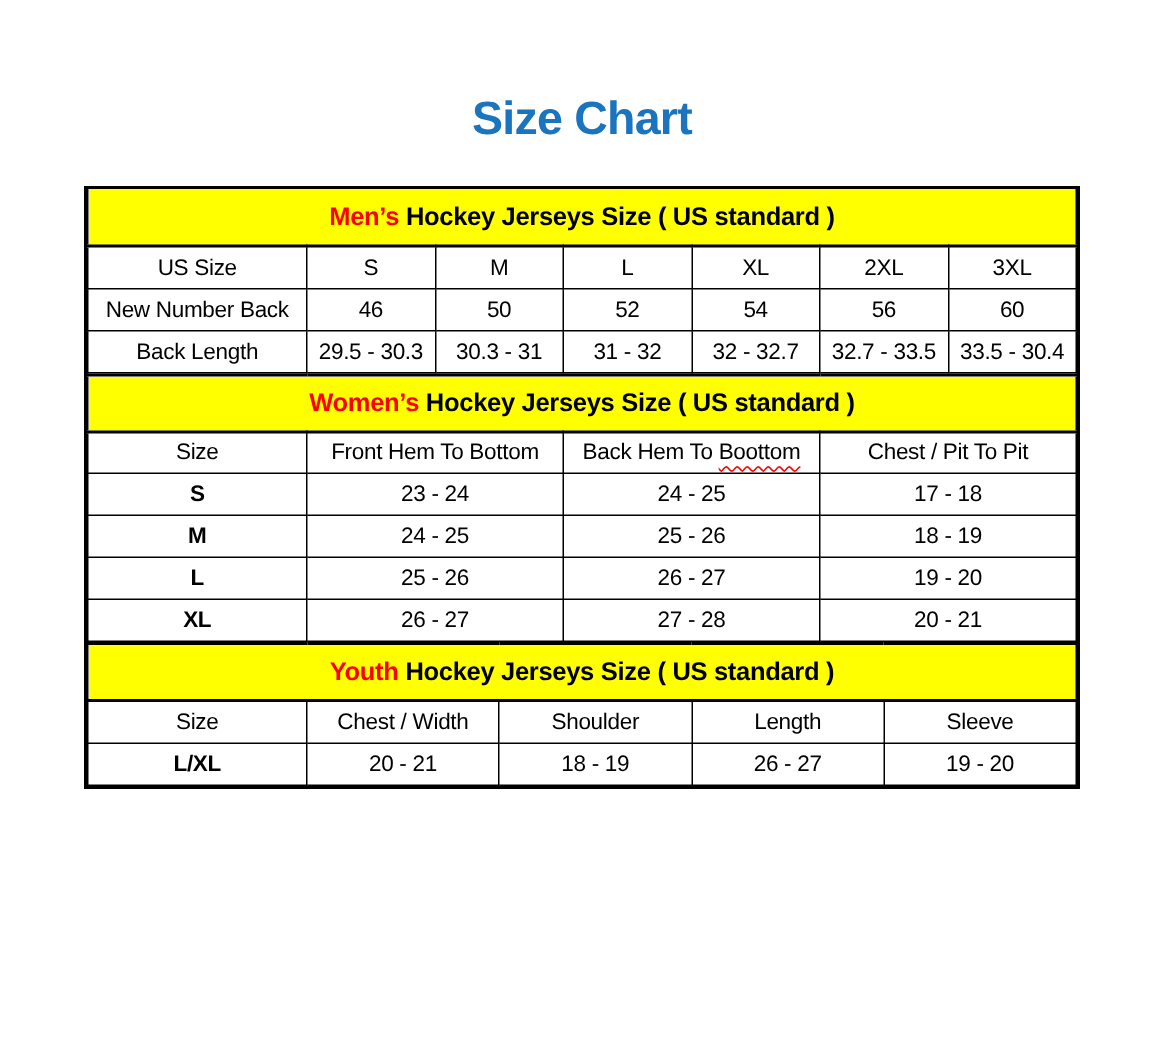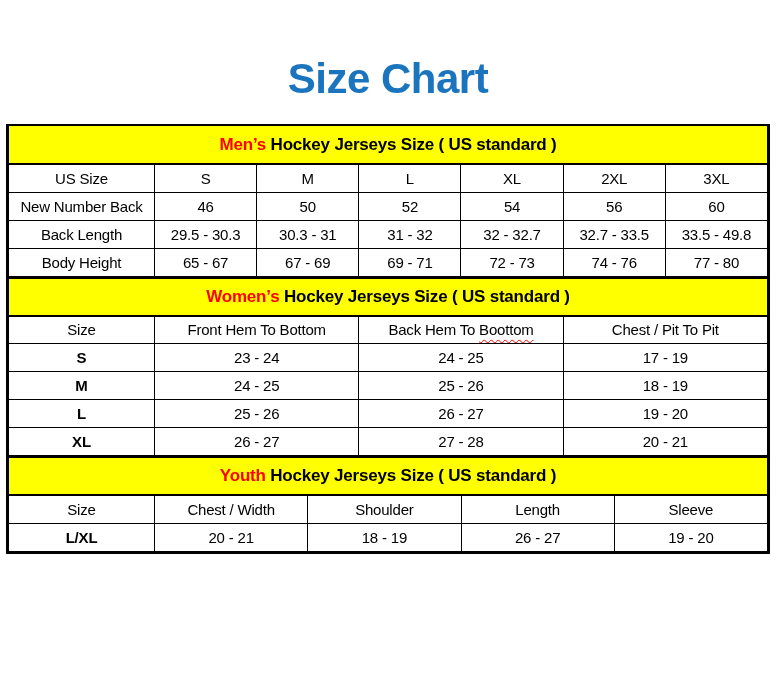--- a/index.html
+++ b/index.html
@@ -10,27 +10,27 @@
     margin: 0 auto;
     font-family: "Liberation Sans", sans-serif;
     color: #000;
     overflow: hidden;
   }
   .page-title {
     margin-top: 60px;
     height: 38px;
     line-height: 38px;
     text-align: center;
-    font-size: 42px;
+    font-size: 31px;
     font-weight: bold;
     letter-spacing: -0.5px;
     color: var(--title-blue, #1B74BE);
   }
   .tables-wrap {
-    width: 764px;
+    width: 664px;
     margin: 26px auto 0;
     border: 2px solid var(--border-black, #000);
   }
   table.size-table {
     width: 100%;
     border-collapse: collapse;
     table-layout: fixed;
   }
   .size-table th, .size-table td {
     border: 1.5px solid var(--border-black, #000);
@@ -109,30 +109,21 @@
           <td>56</td>
           <td>60</td>
         </tr>
         <tr>
           <td>Back Length</td>
           <td>29.5 - 30.3</td>
           <td>30.3 - 31</td>
           <td>31 - 32</td>
           <td>32 - 32.7</td>
           <td>32.7 - 33.5</td>
-          <td>33.5 - 49.8</td>
-        </tr>
-        <tr>
-          <td>Body Height</td>
-          <td>65 - 67</td>
-          <td>67 - 69</td>
-          <td>69 - 71</td>
-          <td>72 - 73</td>
-          <td>74 - 76</td>
-          <td>77 - 80</td>
+          <td>33.5 - 30.4</td>
         </tr>
       </tbody>
     </table>
     <table class="size-table fcb">
       <colgroup>
         <col style="width: 146px;">
         <col>
         <col>
         <col>
       </colgroup>
@@ -145,21 +136,21 @@
           <th>Front Hem To Bottom</th>
           <th>Back Hem To <span class="wavy">Boottom</span></th>
           <th>Chest / Pit To Pit</th>
         </tr>
       </thead>
       <tbody>
         <tr>
           <td>S</td>
           <td>23 - 24</td>
           <td>24 - 25</td>
-          <td>17 - 19</td>
+          <td>17 - 18</td>
         </tr>
         <tr>
           <td>M</td>
           <td>24 - 25</td>
           <td>25 - 26</td>
           <td>18 - 19</td>
         </tr>
         <tr>
           <td>L</td>
           <td>25 - 26</td>

